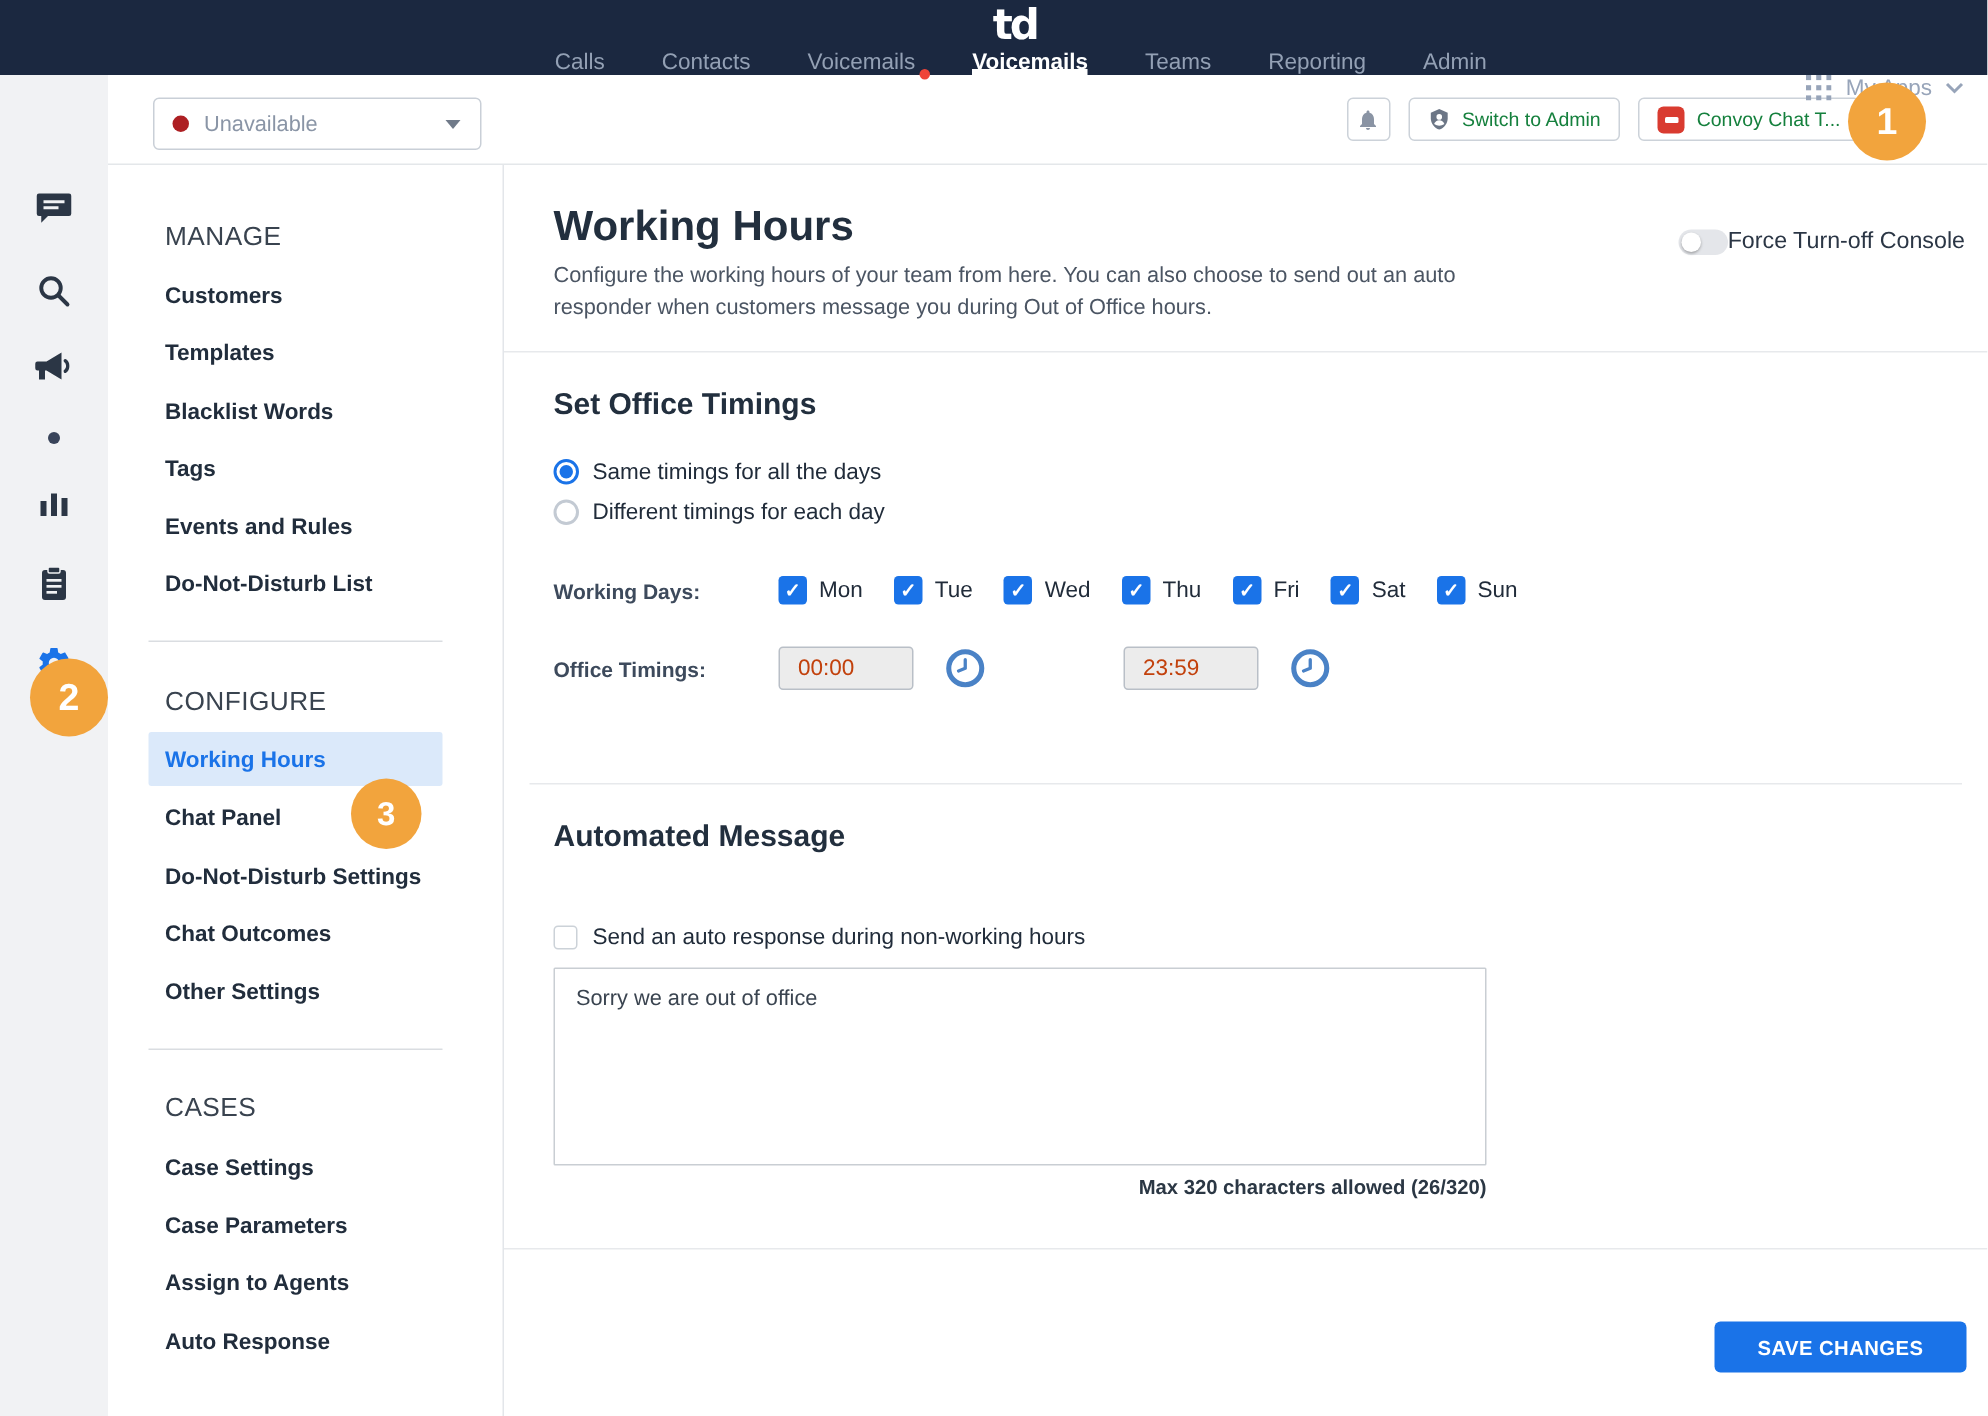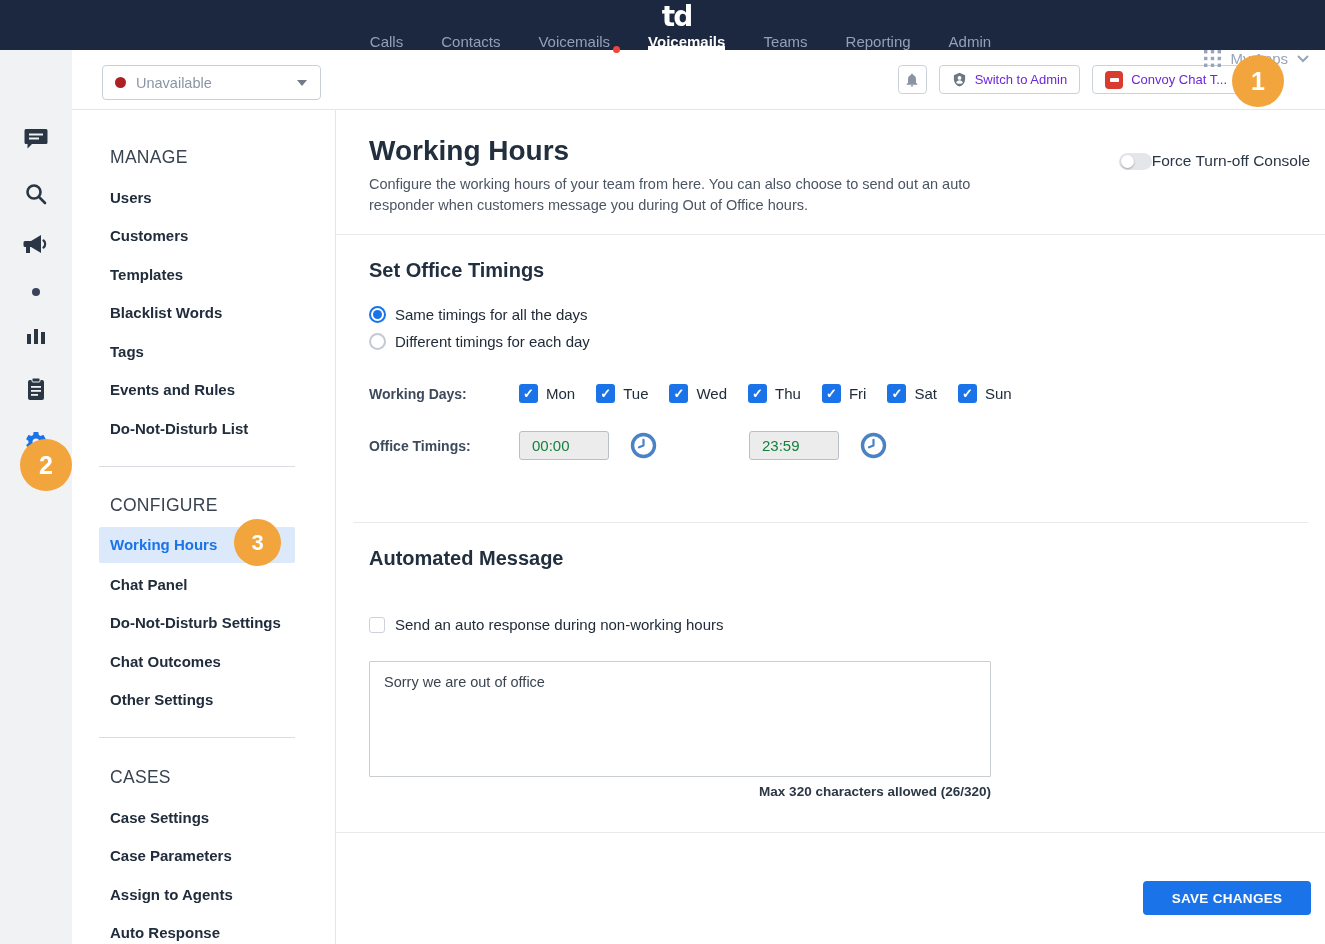--- a/index.html
+++ b/index.html
@@ -35,21 +35,21 @@
   .status-dot { width:11px; height:11px; border-radius:50%; background:#ad1f23; margin-left:12px; }
   .status-label { margin-left:10px; font-size:14.5px; color:#8a95a6; }
   .status-caret { margin-left:auto; margin-right:13px; width:0; height:0;
     border-left:5px solid transparent; border-right:5px solid transparent;
     border-top:6px solid #707a89; }
   .statusbar-right { position:absolute; right:85px; top:15px; display:flex; gap:12px; }
   .icon-btn { width:29px; height:29px; border:1px solid #ccd2d9; border-radius:4px;
     display:flex; align-items:center; justify-content:center; background:#fff; cursor:pointer; }
   .text-btn { height:29px; border:1px solid #ccd2d9; border-radius:4px; display:flex;
     align-items:center; gap:8px; background:#fff; padding:0 12px; font-size:13px;
-    color:#6d28d9; cursor:pointer; white-space:nowrap; }
+    color:#15803d; cursor:pointer; white-space:nowrap; }
   .convoy-icon { width:18px; height:18px; border-radius:4px; background:#d93b30;
     display:flex; align-items:center; justify-content:center; flex:0 0 auto; }
   .convoy-icon i { display:block; width:9px; height:4px; border-radius:1px; background:#fff; }
 
   
   .badge { position:absolute; border-radius:50%; background:#f2a43d; color:#fff;
     display:flex; align-items:center; justify-content:center; font-weight:700; z-index:30; }
   .badge1 { left:1232px; top:55px; width:52px; height:52px; font-size:25px; }
   .badge2 { left:20px; top:439px; width:52px; height:52px; font-size:25px; }
   .badge3 { left:234px; top:519px; width:47px; height:47px; font-size:22px; }
@@ -95,29 +95,29 @@
   .radio-label { font-size:15px; color:#212c3a; }
   .form-row { display:flex; align-items:center; }
   .days-row { margin-top:34px; }
   .times-row { margin-top:28px; }
   .form-label { width:150px; font-size:14px; font-weight:700; color:#3d4a5c; }
   .day { display:flex; align-items:center; gap:8px; margin-right:21px; cursor:pointer; }
   .checkbox { width:19px; height:19px; border-radius:3px; background:#1a73e8; color:#fff;
     display:flex; align-items:center; justify-content:center; font-size:13px; font-weight:700; flex:0 0 auto; }
   .day-label { font-size:15px; color:#212c3a; }
   .time-input { width:90px; height:29px; border:1px solid #b9bfc7; border-radius:3px;
-    background:#ececec; font-size:15px; color:#15803d; padding:0 13px 0 12px;
+    background:#ececec; font-size:15px; color:#c2410c; padding:0 13px 0 12px;
     font-family:"Liberation Sans", sans-serif; }
   .clock { margin-left:21px; cursor:pointer; display:flex; }
   .time-input.second { margin-left:92px; }
   .divider-inset { height:1px; background:#e7e9ec; margin:62px 17px 0 17px; }
   .check-row { display:flex; align-items:center; gap:10px; margin-top:46px; cursor:pointer; }
   .checkbox-empty { width:16px; height:16px; border:1.5px solid #ccd2d8; border-radius:3px; background:#fff; flex:0 0 auto; }
   .check-label { font-size:15px; color:#212c3a; }
-  .msg-textarea { display:block; margin-top:28px; width:622px; height:116px;
+  .msg-textarea { display:block; margin-top:12px; width:622px; height:132px;
     border:1px solid #c9ced3; border-radius:1px; padding:12px 14px; font-size:14.5px;
     color:#3a4450; font-family:"Liberation Sans", sans-serif; resize:none; }
   .char-note { width:622px; text-align:right; margin-top:7px; font-size:13.5px;
     font-weight:700; color:#2b3744; }
   .save-row { display:flex; justify-content:flex-end; padding-right:14px; margin-top:48px; }
   .save-btn { width:168px; height:34px; background:#1a73e8; color:#fff; border:none;
     border-radius:4px; font-size:13.5px; font-weight:700; letter-spacing:.3px;
     font-family:"Liberation Sans", sans-serif; cursor:pointer; }
 </style>
 </head>
@@ -253,21 +253,20 @@
   <span class="ric" style="top:380px;">
     <svg width="24" height="24" viewBox="0 0 24 24">
       <path fill="#1a73e8" d="M19.4 13c.04-.33.06-.66.06-1s-.02-.67-.07-1l2.1-1.65c.19-.15.24-.42.12-.64l-2-3.46c-.12-.22-.39-.3-.61-.22l-2.48 1a7.03 7.03 0 0 0-1.73-1l-.37-2.65A.49.49 0 0 0 14 2h-4c-.25 0-.46.18-.49.42l-.38 2.65c-.62.26-1.2.6-1.72 1l-2.48-1a.5.5 0 0 0-.61.22l-2 3.46c-.12.22-.07.49.12.64L4.53 11c-.04.33-.07.66-.07 1s.03.67.07 1l-2.11 1.65c-.19.15-.24.42-.12.64l2 3.46c.12.22.39.3.61.22l2.48-1c.53.4 1.1.74 1.72 1l.38 2.65c.03.24.24.42.49.42h4c.25 0 .46-.18.49-.42l.38-2.65c.62-.26 1.19-.6 1.72-1l2.48 1c.22.08.49 0 .61-.22l2-3.46c.12-.22.07-.49-.12-.64L19.4 13zM12 15.5a3.5 3.5 0 1 1 0-7 3.5 3.5 0 0 1 0 7z"></path>
     </svg>
   </span>
 </nav>
 
 <aside class="sidebar">
   <div class="sidebar-inner">
     <div class="side-title">MANAGE</div>
-    <div class="side-item">Users</div>
     <div class="side-item">Customers</div>
     <div class="side-item">Templates</div>
     <div class="side-item">Blacklist Words</div>
     <div class="side-item">Tags</div>
     <div class="side-item">Events and Rules</div>
     <div class="side-item">Do-Not-Disturb List</div>
 
     <div class="side-divider"></div>
 
     <div class="side-title">CONFIGURE</div>

